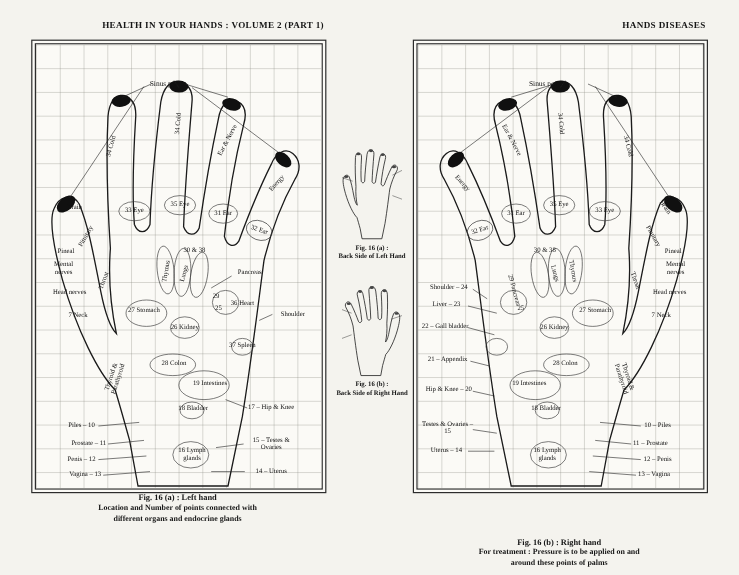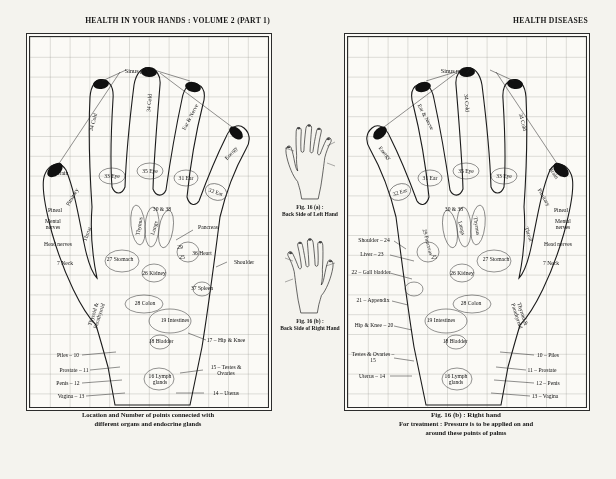--- a/index.html
+++ b/index.html
@@ -20,21 +20,21 @@
   .caption{position:absolute;top:411px;width:244px;text-align:center;font-weight:bold;}
   .cap-title{font-size:7px;margin-bottom:1px;}
   .cap-line{font-size:6.6px;line-height:1.3;}
   .small-cap{position:absolute;width:96px;text-align:center;font-weight:bold;font-size:5.6px;line-height:1.25;}
   svg{display:block;}
 </style>
 </head>
 <body>
 
 <div class="hdr" style="left:26px;">HEALTH IN YOUR HANDS : VOLUME 2 (PART 1)</div>
-<div class="hdr" style="left:344px;">HEALTH DISEASES</div>
+<div class="hdr" style="left:344px;">HANDS DISEASES</div>
 
 <div class="chart-box" style="left:26px;">
  <div class="chart-frame">
   <svg class="chart-svg" width="238" height="370" viewBox="0 0 238 370">
     <defs>
       <pattern id="gridL" width="19.8" height="19.8" patternUnits="userSpaceOnUse">
         <path d="M 19.8 0 L 0 0 0 19.8" fill="none" stroke="#8d8d85" stroke-width="0.55"></path>
       </pattern>
     </defs>
     <rect width="238" height="370" fill="#fbfaf6"></rect>
@@ -120,20 +120,21 @@
   <span class="lbl wrap" style="left:196px;top:333px;width:46px;">15 – Testes &amp; Ovaries</span>
   <span class="lbl wrap" style="left:196px;top:356px;width:44px;">14 – Uterus</span>
   <span class="lbl" style="left:38px;top:318px;">Piles – 10</span>
   <span class="lbl" style="left:44px;top:333px;">Prostate – 11</span>
   <span class="lbl" style="left:38px;top:346px;">Penis – 12</span>
   <span class="lbl" style="left:41px;top:359px;">Vagina – 13</span>
  </div>
 </div>
 
 <div class="caption" style="left:26px;">
+  <div class="cap-title">Fig. 16 (a) : Left hand</div>
   <div class="cap-line">Location and Number of points connected with</div>
   <div class="cap-line">different organs and endocrine glands</div>
 </div>
 
 <svg class="chart-svg" style="left:283px;top:118px;position:absolute;" width="54" height="84" viewBox="0 0 54 84">
   <g transform="scale(0.22)" fill="none" stroke="#1b1b1b" stroke-width="3">
     <path d="M 85 368 L 78 330 C 73 312 69 298 66 288 C 52 274 34 238 22 196 C 16 174 10 148 15 137 C 19 127 30 123 36 133 C 44 152 48 176 54 206 C 58 226 62 236 67 241 C 63 222 60 196 62 170 C 60 140 58 100 60 60 C 61 48 66 42 72 43 C 80 44 84 50 83 62 C 81 95 80 125 82 150 C 85 158 92 158 95 150 C 96 120 100 80 104 48 C 106 36 112 30 119 31 C 126 32 131 38 130 48 C 127 85 124 120 123 152 C 126 160 133 160 136 153 C 140 125 146 90 152 62 C 154 50 161 44 167 47 C 174 50 176 57 173 67 C 166 95 160 130 157 160 C 159 168 165 170 169 164 C 176 145 186 120 196 100 C 200 90 208 86 214 91 C 220 96 221 104 216 112 C 206 130 196 155 190 180 C 186 210 180 260 172 310 L 160 368 Z"></path>
     <g fill="#444" stroke="none">
       <ellipse cx="71" cy="47" rx="8" ry="5"></ellipse>
         <ellipse cx="119" cy="35" rx="8" ry="5"></ellipse>
@@ -267,17 +268,17 @@
   <span class="lbl" style="left:181px;top:197px;transform:translate(-50%,-50%) rotate(70deg);">Throat</span>
   <span class="lbl" style="left:203px;top:226px;">7 Neck</span>
   <span class="lbl wrap" style="left:172px;top:278px;width:40px;transform:translate(-50%,-50%) rotate(72deg);">Thyroid &amp; Parathyroid</span>
   <span class="lbl" style="left:200px;top:318px;">10 – Piles</span>
   <span class="lbl" style="left:194px;top:333px;">11 – Prostate</span>
   <span class="lbl" style="left:200px;top:346px;">12 – Penis</span>
   <span class="lbl" style="left:197px;top:359px;">13 – Vagina</span>
  </div>
 </div>
 
-<div class="caption" style="left:344px;">
+<div class="caption" style="left:344px;margin-top:37px;">
   <div class="cap-title">Fig. 16 (b) : Right hand</div>
   <div class="cap-line">For treatment : Pressure is to be applied on and</div>
   <div class="cap-line">around these points of palms</div>
 </div>
 
 </body></html>

